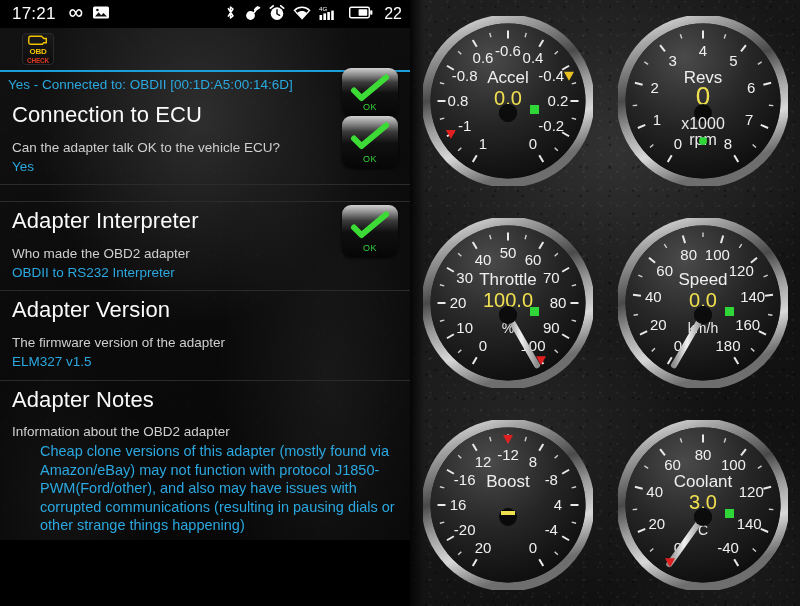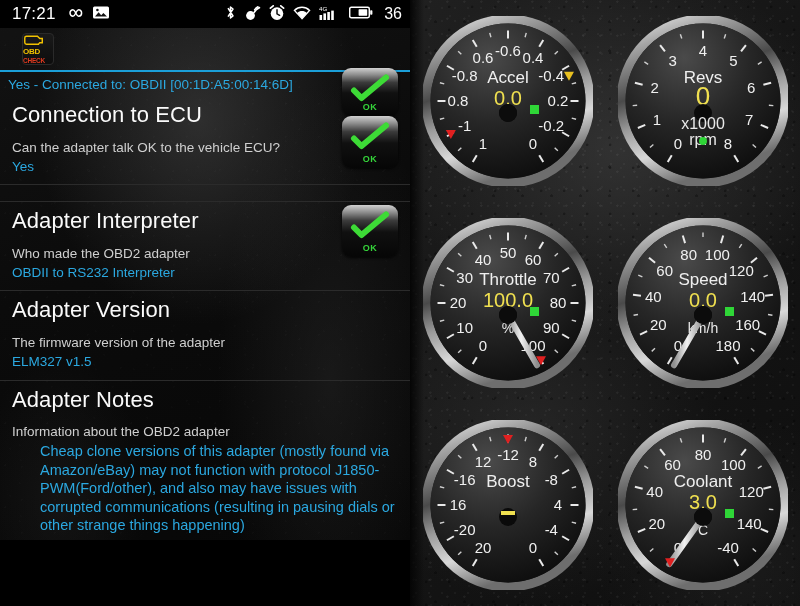--- a/index.html
+++ b/index.html
@@ -58,21 +58,21 @@
   
   .titlebar {
     height: 42px; display:flex; align-items:center; gap:13px;
     padding: 0 0 0 22px;
   }
   .app-icon {
     width: 32px; height: 32px; border-radius: 4px;
     background: linear-gradient(#1a1a1a,#0d0d0d);
     border: 1px solid #2a2a2a;
     position: relative; overflow:hidden;
-    display:flex; flex-direction:column; justify-content:center;
+    display:flex; flex-direction:column; align-items:center; justify-content:center;
   }
   .app-icon .obd-txt {
     font-size: 8px; font-weight: bold; color:#f2c200; letter-spacing:-.3px;
     line-height:1; margin-top:1px;
   }
   .app-icon .chk-txt {
     font-size: 6.5px; font-weight: bold; color:#e03a20; letter-spacing:-.2px;
     line-height:1; margin-top:2px;
   }
   .app-title { color:#f2f2f2; font-size: 20px; font-weight: 400; letter-spacing:.1px; }
@@ -95,21 +95,21 @@
     width: 56px; height: 52px;
     border-radius: 9px;
     background: linear-gradient(180deg,#d0d0d0 0%, #8e8e8e 14%, #3b3b3b 30%, #101010 52%, #060606 100%);
     position: relative;
     box-shadow: 0 1px 3px rgba(0,0,0,.8);
     display:flex; flex-direction:column; align-items:center; justify-content:flex-end;
     padding-bottom: 4px;
     overflow: hidden;
   }
   .ok-badge .tick { position:absolute; top: 6px; left: 7px; width: 42px; height: 30px; }
-  .ok-badge .ok-lbl { font-size: 9px; color:#35d43a; font-weight:bold; letter-spacing:.4px; position:relative; z-index:2;margin-top:37px;}
+  .ok-badge .ok-lbl { font-size: 9px; color:#35d43a; font-weight:normal; letter-spacing:.4px; position:relative; z-index:2;margin-top:37px;}
 
   
   .section { padding: 7px 8px 9px 12px; position: relative; }
   .section + .section { border-top: 1px solid #2b2b2b; }
   .sec-main { padding-right: 76px; }
   .sec-title { color:#fafafa; font-size: 22px; font-weight: 400; line-height: 1.12; letter-spacing:.1px; }
   .sec-desc { color:#cfcfcf; font-size: 13.5px; line-height: 1.26; margin-top: 11px; }
   .sec-val  { color:#2ba8e0; font-size: 13.5px; line-height: 1.3; margin-top: 2px; }
   .sec-val.notes { font-size: 14.5px; line-height:1.28;margin-left:28px; }
   .sec-badge { position:absolute; right: 12px; top: 20px; }
@@ -213,21 +213,21 @@
               <rect x="12.2" y="5.6" width="2.6" height="9.4" fill="#fff"></rect>
             </svg>
           </span>
           <span class="ico">
             <svg width="24" height="13" viewBox="0 0 24 13">
                 <rect x="0.7" y="1.3" width="19.6" height="10.4" rx="1.6" fill="none" stroke="#fff" stroke-width="1.5"></rect>
                 <rect x="21.2" y="4.3" width="2.2" height="4.4" rx=".8" fill="#fff"></rect>
                 <rect x="9.6" y="3.3" width="8.6" height="6.4" rx=".6" fill="#fff"></rect>
               </svg>
           </span>
-          <span class="sb-batt-num">36</span>
+          <span class="sb-batt-num">22</span>
         </span>
       </div>
 
       <div class="titlebar">
         <div class="app-icon">
           <svg width="22" height="13" viewBox="0 0 22 13" style="display:block">
             <path d="M3.2 2.4h11.4l2.4 2.2h2.6v4.4h-2.6l-1.4 1.7H3.2c-1 0-1.8-.8-1.8-1.8V4.2c0-1 .8-1.8 1.8-1.8z" fill="none" stroke="#f2c200" stroke-width="1.5"></path>
           </svg>
           <div class="obd-txt">OBD</div>
           <div class="chk-txt">CHECK</div>

